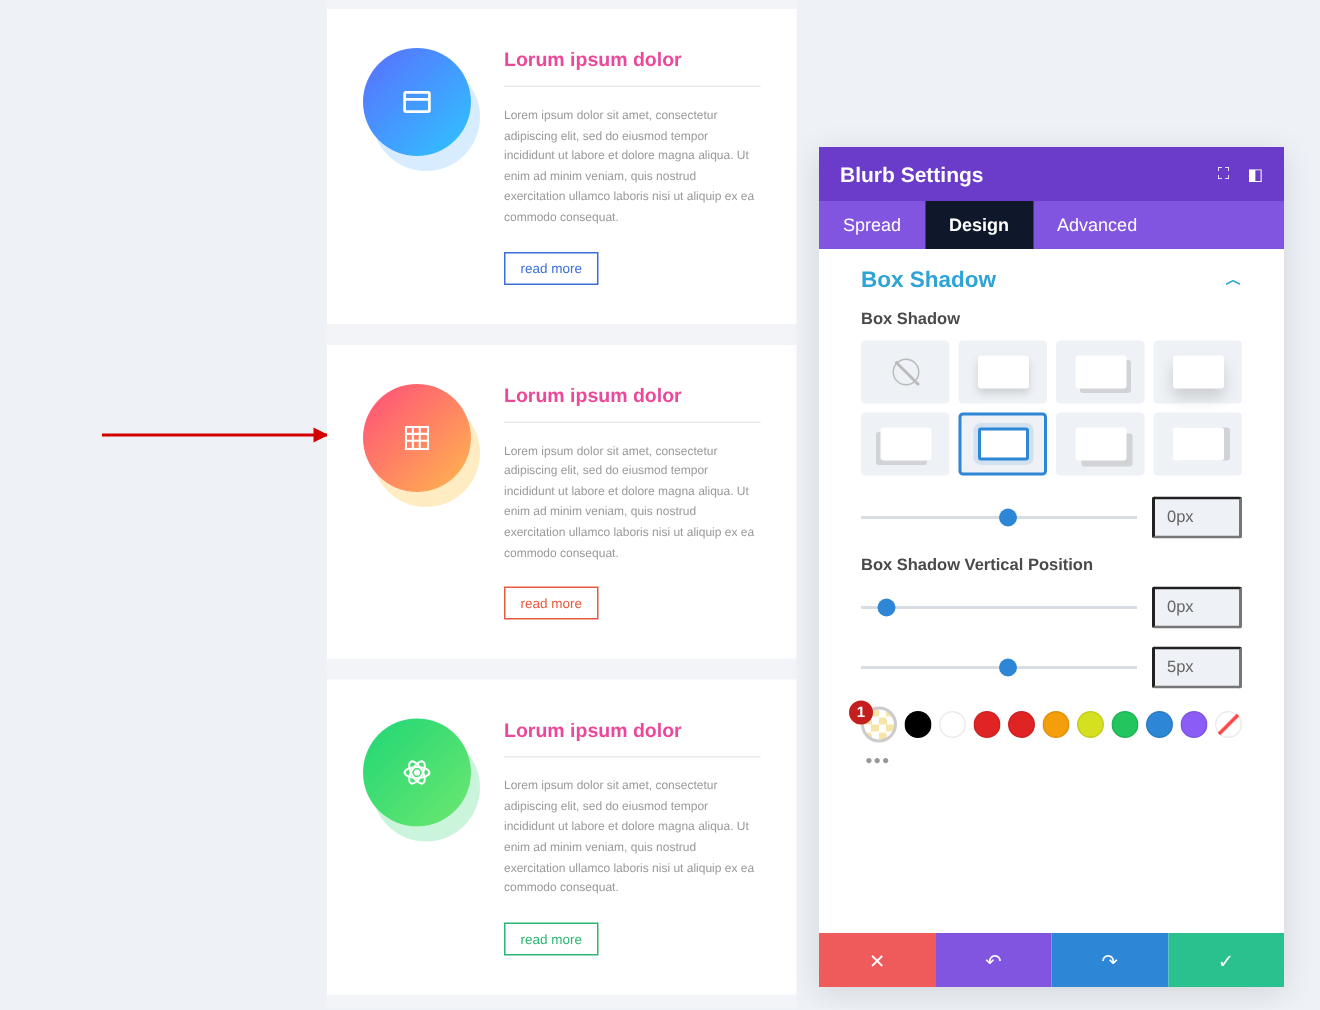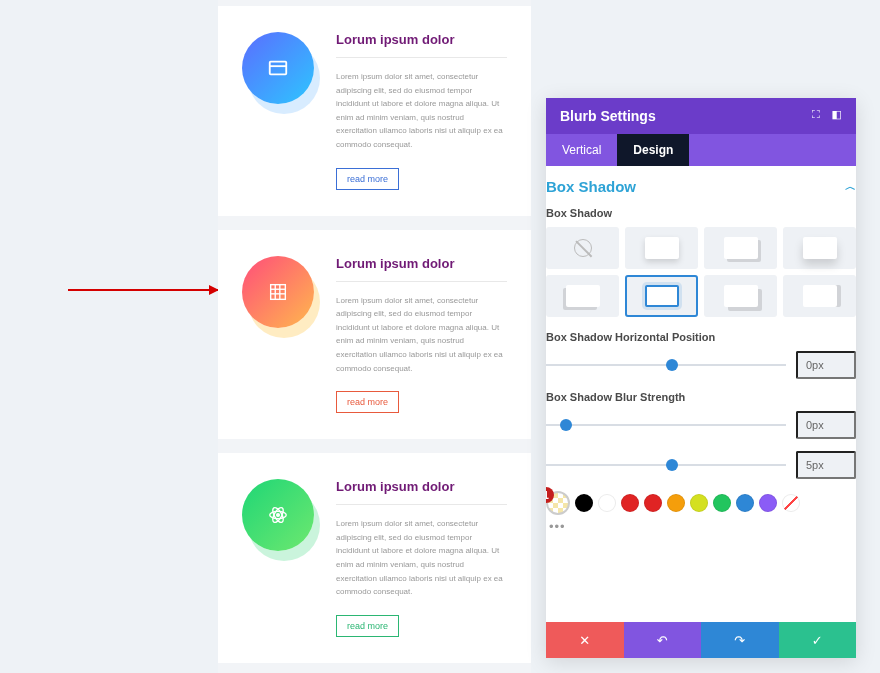--- a/index.html
+++ b/index.html
@@ -6,41 +6,41 @@
 body { font-family: -apple-system, BlinkMacSystemFont, "Segoe UI", Arial, sans-serif; background: #eef2f6; width: 880px; height: 673px; overflow: hidden; position: relative; }
 
 .preview-col { position: absolute; left: 218px; top: 0; width: 313px; background: #f2f4f7; height: 673px; padding: 6px 0; }
 .card { background: #fff; margin: 0 0 14px 0; padding: 26px 24px 26px 24px; display: flex; gap: 22px; }
 .circle { width: 72px; height: 72px; border-radius: 50%; display: flex; align-items: center; justify-content: center; flex-shrink: 0; position: relative; }
 .c1 { background: linear-gradient(135deg, #5b6dff, #2dc6ff); box-shadow: 6px 10px 0 0 rgba(100,180,255,0.25); }
 .c2 { background: linear-gradient(135deg, #ff4d7a, #ffb84d); box-shadow: 6px 10px 0 0 rgba(255,200,80,0.35); }
 .c3 { background: linear-gradient(135deg, #1fd676, #6ee86f); box-shadow: 6px 10px 0 0 rgba(80,220,140,0.3); }
 .circle svg { width: 22px; height: 22px; }
 .card-body { flex: 1; }
-.card-title { font-size: 13px; font-weight: 700; color: #701a75; margin-bottom: 4px; }
+.card-title { font-size: 13px; font-weight: 700; color: #ec4899; margin-bottom: 4px; }
 .hr { border: none; border-top: 1px solid #e8e8e8; margin: 10px 0 12px; }
 .card-text { font-size: 8px; line-height: 1.7; color: #999; margin-bottom: 16px; }
 .readmore { display: inline-block; font-size: 9px; padding: 5px 10px; border: 1px solid; background: transparent; }
 .rm1 { color: #3b6fd6; border-color: #3b6fd6; }
 .rm2 { color: #e85a3d; border-color: #e85a3d; }
 .rm3 { color: #2bb673; border-color: #2bb673; }
 
 .arrow { position: absolute; left: 68px; top: 289px; width: 150px; height: 2px; background: #d40000; }
 .arrow::after { content: ''; position: absolute; right: -1px; top: -4px; border-left: 10px solid #d40000; border-top: 5px solid transparent; border-bottom: 5px solid transparent; }
 
 .panel { position: absolute; right: 24px; top: 98px; width: 310px; background: #fff; box-shadow: 0 4px 20px rgba(0,0,0,0.12); display: flex; flex-direction: column; height: 560px; }
-.panel-hdr { background: #6b3cc9; color: #fff; padding: 10px 14px; display: flex; align-items: flex-start; justify-content: space-between; }
+.panel-hdr { background: #6b3cc9; color: #fff; padding: 10px 14px; display: flex; align-items: center; justify-content: space-between; }
 .panel-hdr h3 { font-size: 14px; font-weight: 600; }
 .hdr-icons { display: flex; gap: 12px; }
 .hdr-icons span { cursor: pointer; font-size: 11px; }
 .tabs { background: #8155e0; display: flex; }
 .tab { padding: 9px 16px; font-size: 12px; color: #fff; cursor: pointer; }
 .tab.active { background: #0f172a; font-weight: 600; }
 
-.panel-body { padding: 12px 0 8px; overflow-y: auto; flex: 1; position: relative; }
+.panel-body { padding: 12px 28px 8px; overflow-y: auto; flex: 1; position: relative; }
 .panel-body::-webkit-scrollbar { width: 4px; }
 .panel-body::-webkit-scrollbar-thumb { background: #4a5568; }
 .sect-title { color: #2ea3d6; font-size: 15px; font-weight: 600; display: flex; justify-content: space-between; align-items: center; margin-bottom: 12px; }
 .sect-title .chev { font-size: 11px; color: #2ea3d6; }
 .label { font-size: 11px; font-weight: 700; color: #4a4a4a; margin-bottom: 8px; }
 
 .shadow-grid { display: grid; grid-template-columns: repeat(4, 1fr); gap: 6px; margin-bottom: 14px; }
 .sbox { height: 42px; background: #eef1f5; border-radius: 3px; display: flex; align-items: center; justify-content: center; cursor: pointer; position: relative; }
 .sbox.sel { outline: 2px solid #2e87d6; outline-offset: -2px; }
 .sbox .prev { width: 34px; height: 22px; background: #fff; border-radius: 2px; }
@@ -135,22 +135,23 @@
 
 <div class="panel">
   <div class="panel-hdr">
     <h3>Blurb Settings</h3>
     <div class="hdr-icons">
       <span>⛶</span>
       <span>◧</span>
     </div>
   </div>
   <div class="tabs">
-    <div class="tab">Vertical</div>
+    <div class="tab">Spread</div>
     <div class="tab active">Design</div>
+    <div class="tab">Advanced</div>
   </div>
 
   <div class="panel-body">
     <div class="sect-title">
       <span>Box Shadow</span>
       <span class="chev">︿</span>
     </div>
 
     <div class="label">Box Shadow</div>
     <div class="shadow-grid">
@@ -173,31 +174,30 @@
           <div class="prev ps6"></div>
         </div>
       <div class="sbox">
           <div class="prev ps7"></div>
         </div>
       <div class="sbox">
           <div class="prev ps8"></div>
         </div>
     </div>
 
-    <div class="label">Box Shadow Horizontal Position</div>
     <div class="slider-row">
       <div class="slider">
           <div class="track"></div>
           <div class="thumb" style="left:50%"></div>
         </div>
       <input class="valbox" value="0px" style="">
     </div>
 
-
-    <div class="label">Box Shadow Blur Strength</div>
+    <div class="label">Box Shadow Vertical Position</div>
+
     <div class="slider-row">
       <div class="slider">
           <div class="track"></div>
           <div class="thumb" style="left:6%"></div>
         </div>
       <input class="valbox" value="0px" style="">
     </div>
 
     <div class="slider-row">
       <div class="slider">

